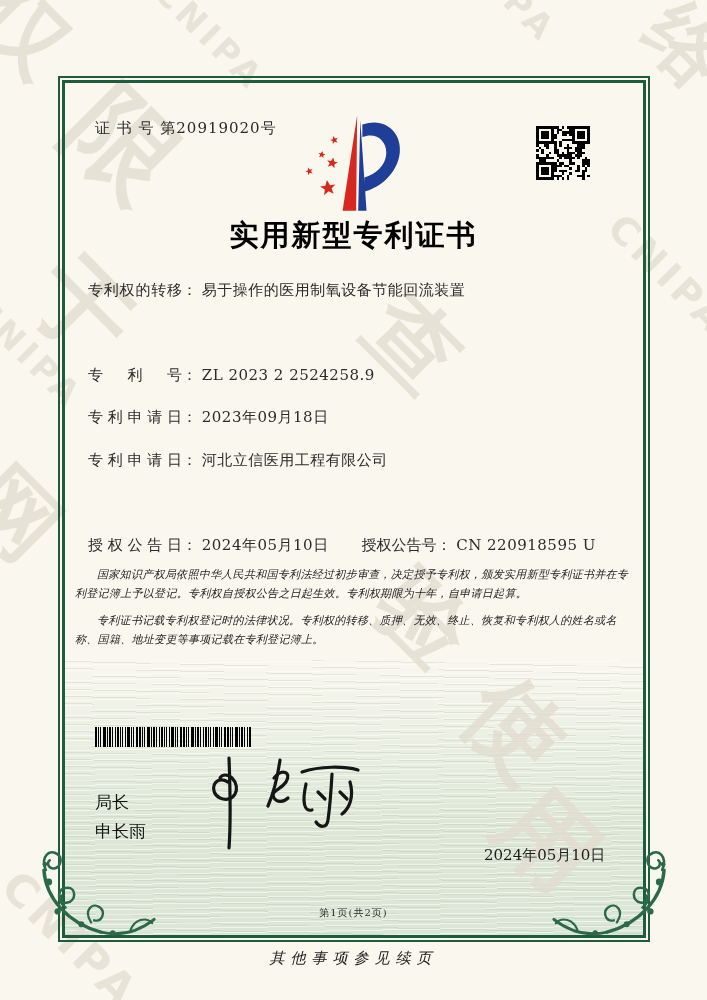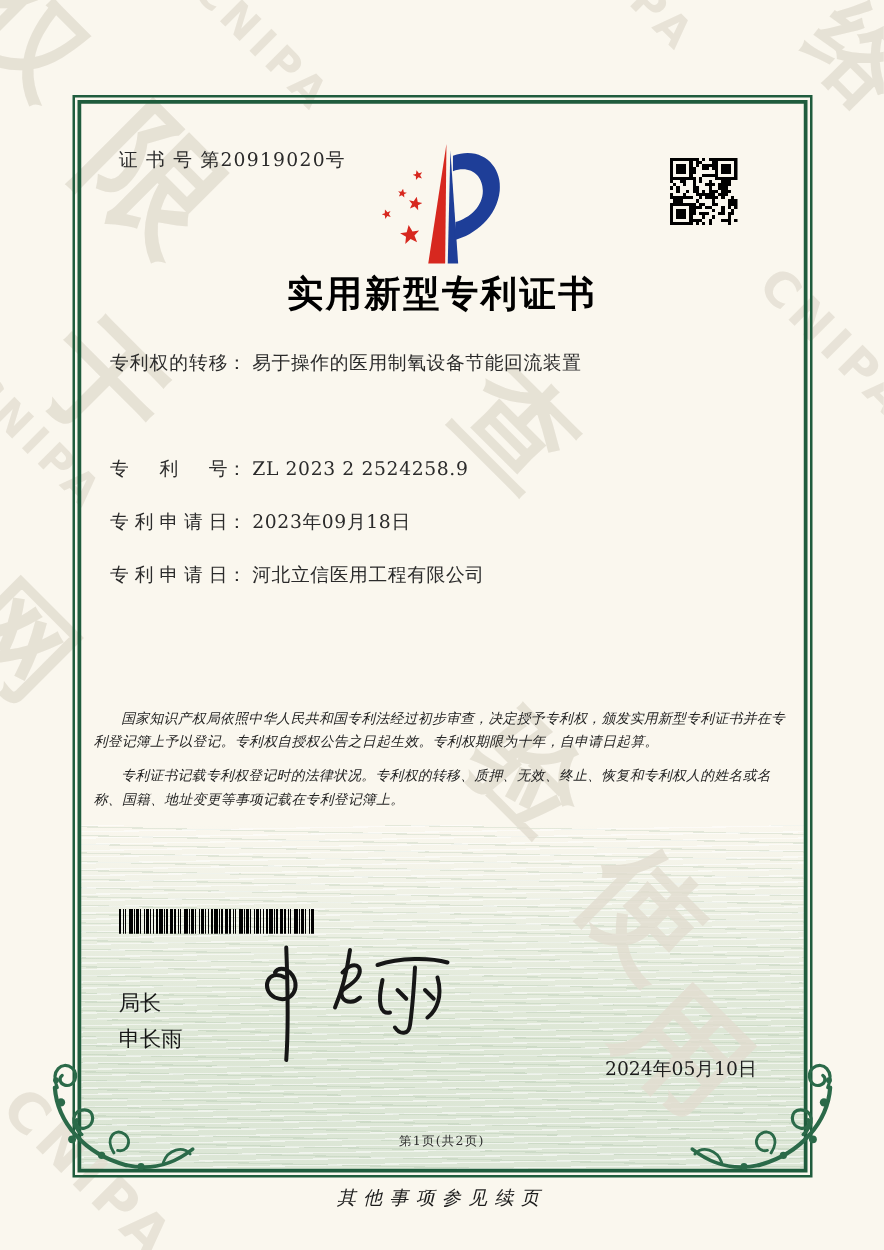--- a/index.html
+++ b/index.html
@@ -364,20 +364,28 @@
     <span class="fvalue">ZL 2023 2 2524258.9</span>
   </div>
   <div class="field-row" style="top:408px">
     <span class="flabel">专利申请日</span><span class="colon">：</span>
     <span class="fvalue">2023年09月18日</span>
   </div>
   <div class="field-row" style="top:451px">
     <span class="flabel">专利申请日</span><span class="colon">：</span>
     <span class="fvalue">河北立信医用工程有限公司</span>
   </div>
+  <div class="field-row" style="top:536px">
+    <span class="flabel">授权公告日</span><span class="colon">：</span>
+    <span class="fvalue">2024年05月10日</span>
+    <span class="pair2">
+      <span class="flabel2">授权公告号</span><span class="colon">：</span>
+      <span class="fvalue">CN 220918595 U</span>
+    </span>
+  </div>
 
   <div class="body-text">
     <p>国家知识产权局依照中华人民共和国专利法经过初步审查，决定授予专利权，颁发实用新型专利证书并在专利登记簿上予以登记。专利权自授权公告之日起生效。专利权期限为十年，自申请日起算。</p>
     <p>专利证书记载专利权登记时的法律状况。专利权的转移、质押、无效、终止、恢复和专利权人的姓名或名称、国籍、地址变更等事项记载在专利登记簿上。</p>
   </div>
 
   <svg class="barcode" id="barcode" viewBox="0 0 158 20" preserveAspectRatio="none" shape-rendering="crispEdges">
       <rect x="0" y="0" width="2" height="20" fill="#000"></rect>
       <rect x="3" y="0" width="1" height="20" fill="#000"></rect>
       <rect x="5" y="0" width="1" height="20" fill="#000"></rect>

